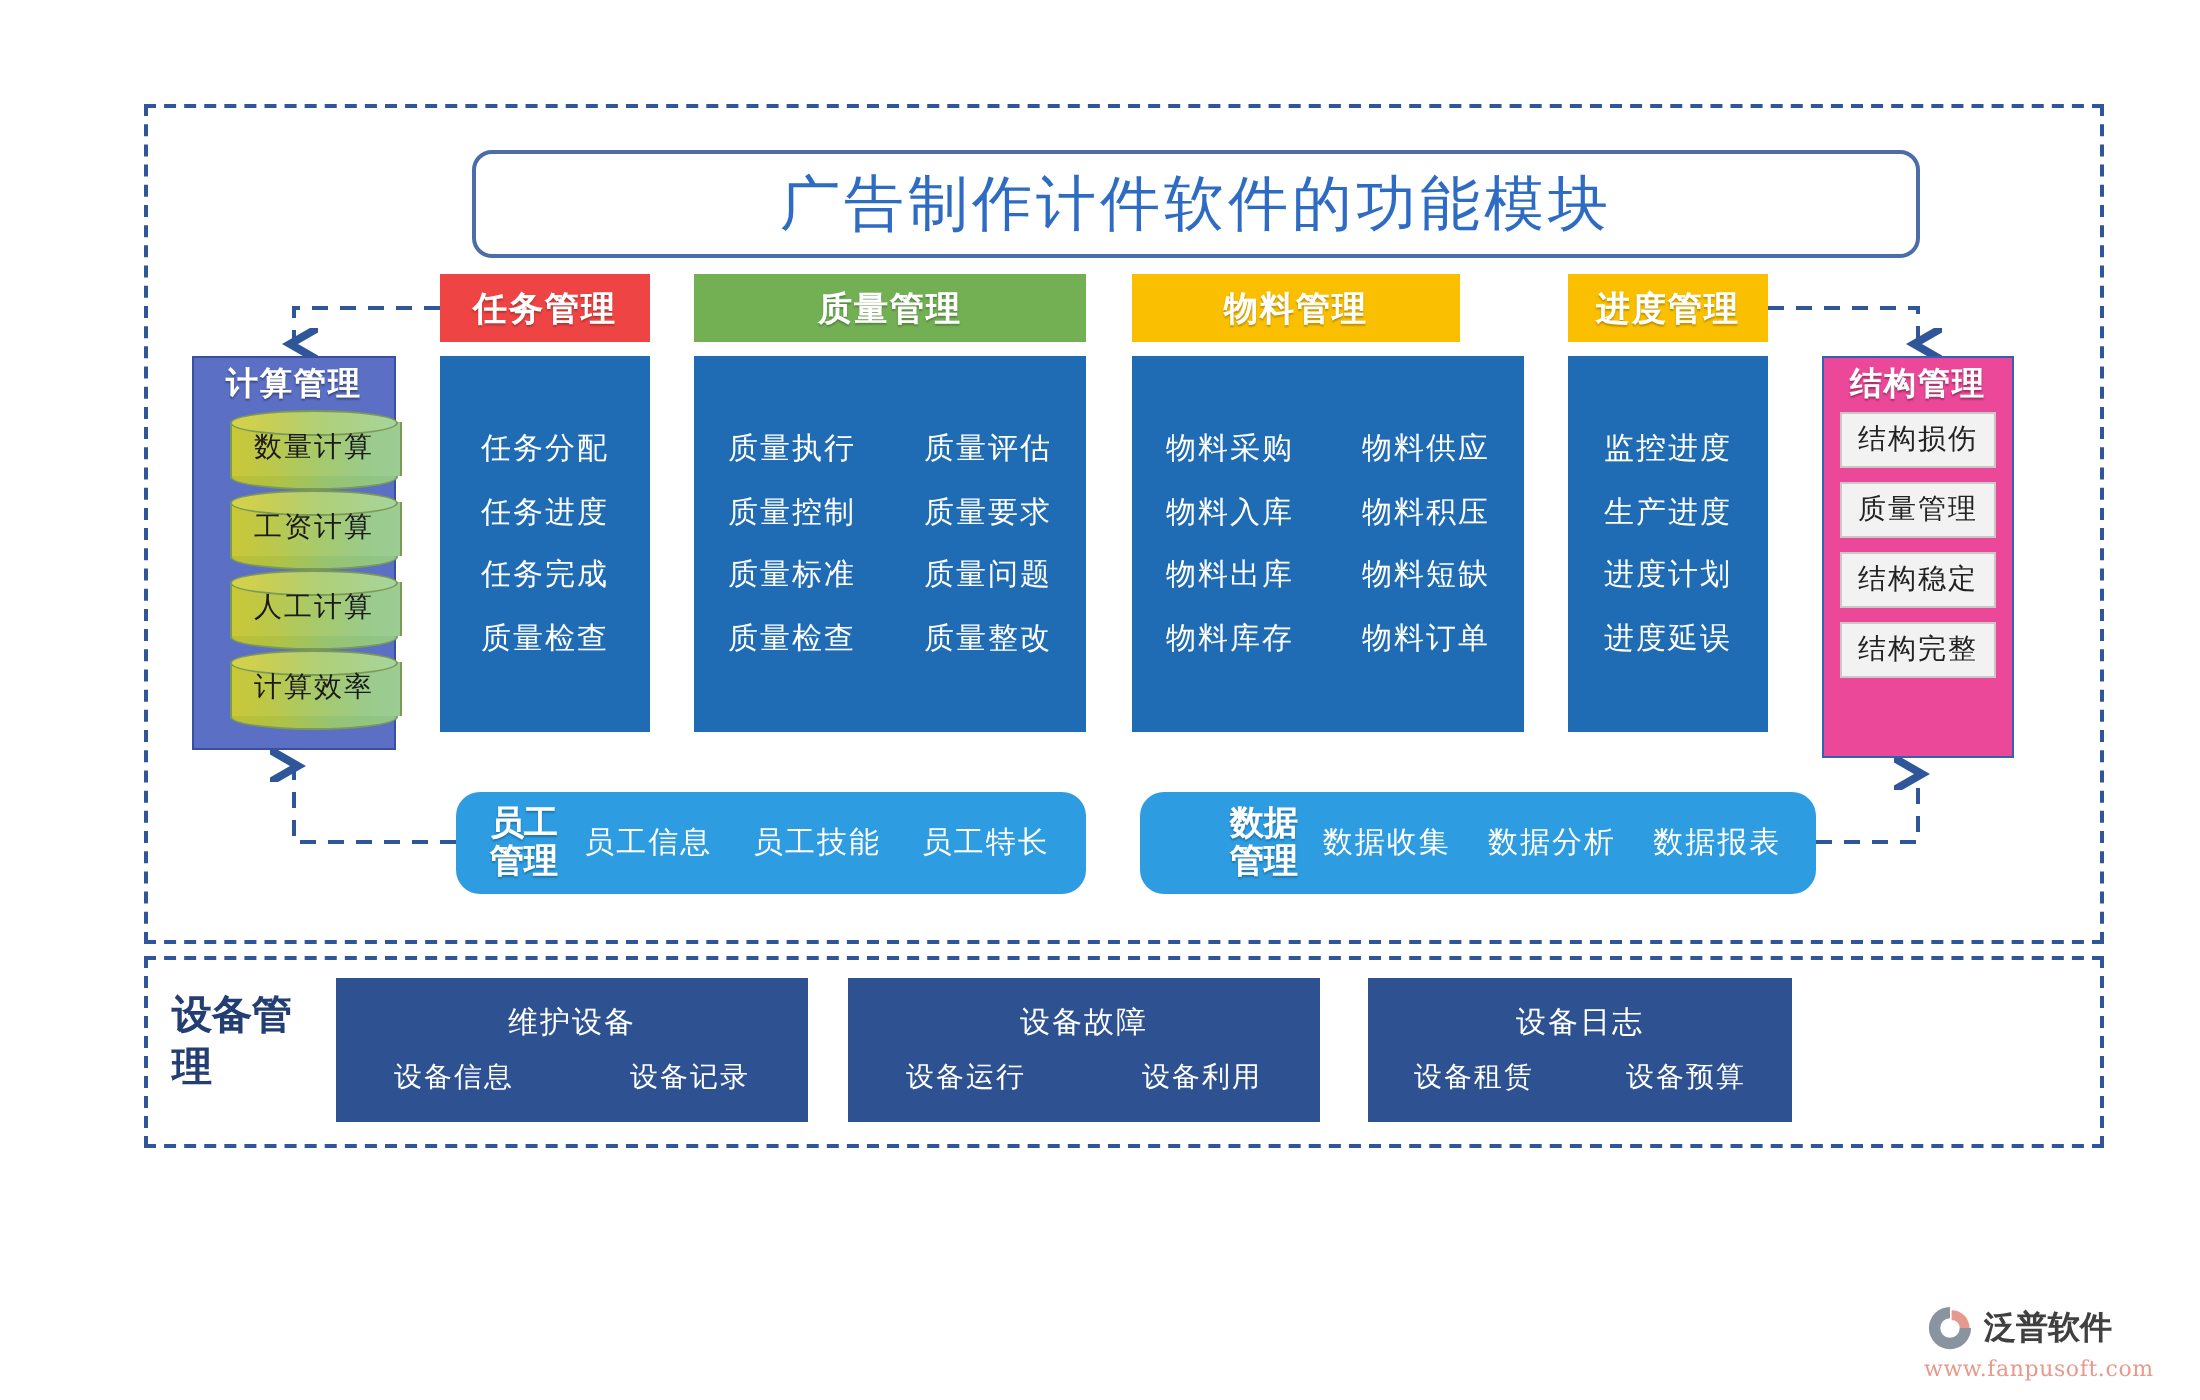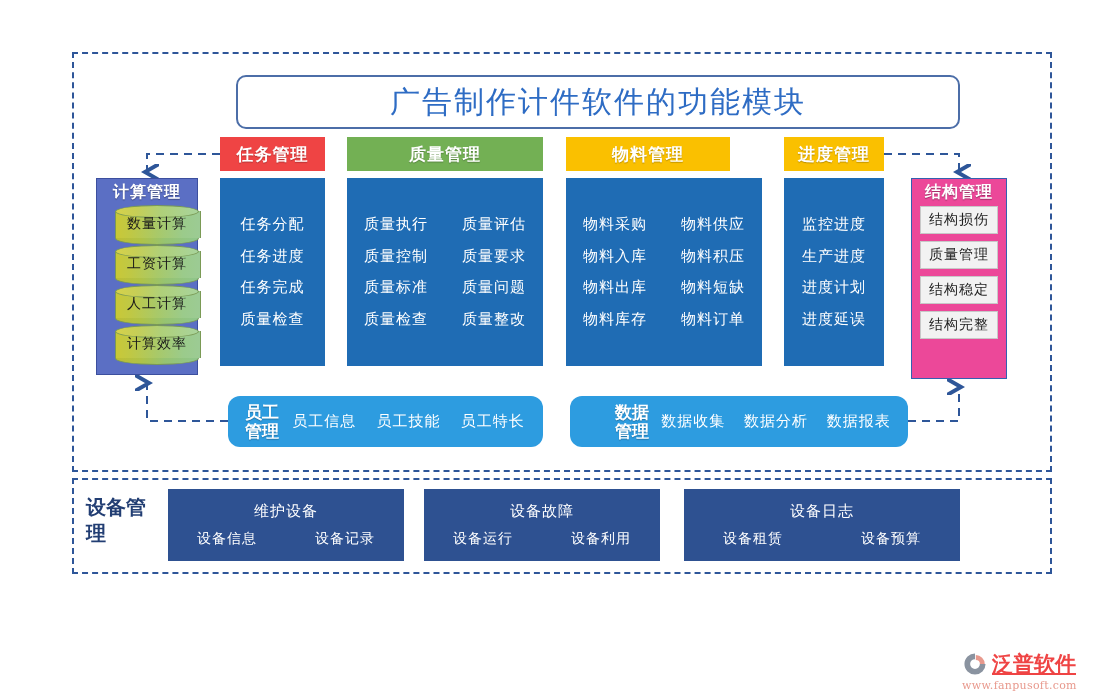--- a/index.html
+++ b/index.html
@@ -146,21 +146,21 @@
     position:absolute;left:86px;top:494px;width:64px;
     color:#223E73;font-size:20px;font-weight:bold;line-height:26px;
     font-family:"DejaVu Serif","Liberation Serif",serif;text-align:left;
   }
   .dev-card{
     position:absolute;top:489px;height:72px;background:#2E5191;
     display:flex;flex-direction:column;justify-content:center;
   }
   #dev-card-1{left:168px;width:236px;}
   #dev-card-2{left:424px;width:236px;}
-  #dev-card-3{left:684px;width:276px;}
+  #dev-card-3{left:684px;width:212px;}
   .dev-head{
     color:#ffffff;font-size:15px;text-align:center;margin-bottom:9px;letter-spacing:1px;
     font-family:"DejaVu Sans","Liberation Sans",sans-serif;
   }
   .dev-row{display:flex;justify-content:space-around;}
   .dev-item{
     color:#ffffff;font-size:14px;letter-spacing:1px;white-space:nowrap;
     font-family:"DejaVu Sans","Liberation Sans",sans-serif;
   }
 
@@ -168,22 +168,22 @@
   #connectors{position:absolute;left:0;top:0;width:1100px;height:700px;pointer-events:none;}
 
   
   #logo{
     position:absolute;left:962px;top:648px;width:130px;height:46px;
     display:flex;flex-direction:column;justify-content:center;
   }
   #logo-row{display:flex;align-items:center;}
   #logo-mark{width:26px;height:26px;margin-right:4px;}
   #logo-name{
-    color:#ef4444;font-size:21px;font-weight:bold;letter-spacing:0px;
-    font-family:"DejaVu Serif","Liberation Serif",serif;white-space:nowrap;text-decoration:underline;
+    color:#404040;font-size:16px;font-weight:bold;letter-spacing:0px;
+    font-family:"DejaVu Serif","Liberation Serif",serif;white-space:nowrap;
   }
   #logo-url{
     color:#E8998D;font-size:11px;margin-top:1px;letter-spacing:.3px;
     font-family:"DejaVu Serif","Liberation Serif",serif;white-space:nowrap;
   }
 </style>
 </head>
 <body>
 
 <div id="stage">

